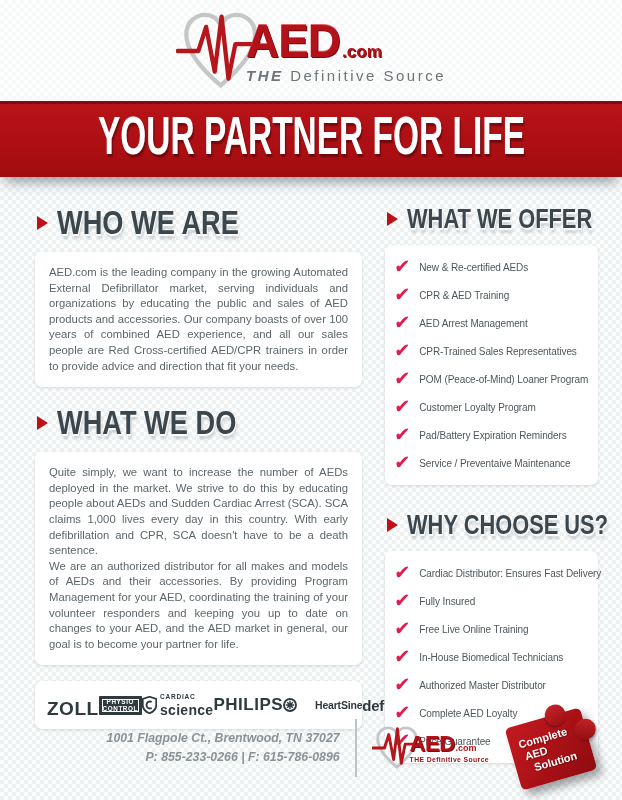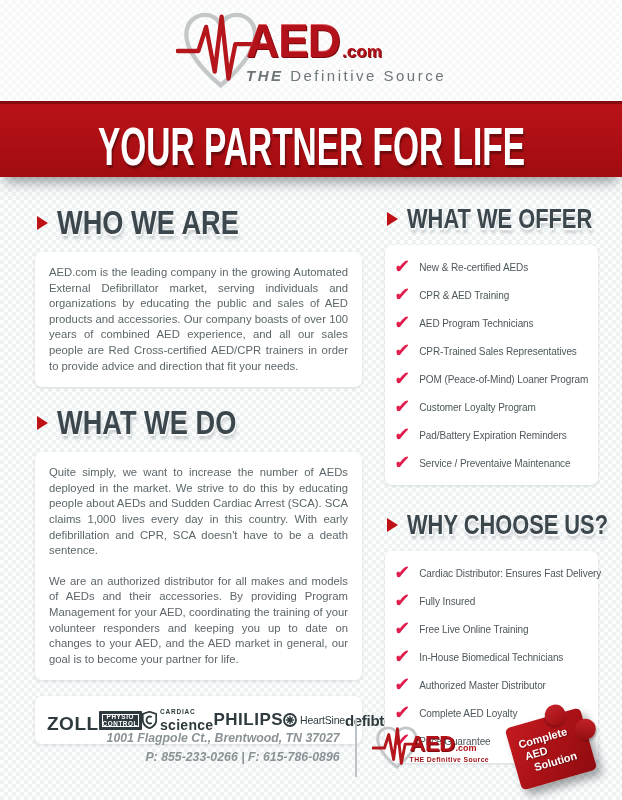--- a/index.html
+++ b/index.html
@@ -24,21 +24,21 @@
   .logo-text{ margin-left:-16px; }
   .brand-line{ display:flex; align-items:baseline; line-height:1; }
   .brand{ font-size:46px; font-weight:bold; letter-spacing:-1px; color:#b3121a;
           text-shadow:1px 1px 0 #7c090d, 0 -1px 0 #e2676c; }
   .tld{ font-size:17px; font-weight:bold; color:#b3121a; margin-left:2px;
         text-shadow:1px 1px 0 #7c090d; }
   .tagline{ margin-top:3px; font-size:15px; color:#6d7579; letter-spacing:2.5px; }
   .tagline .the{ font-style:italic; font-weight:bold; }
 
   
-  .banner{ position:relative; z-index:2; height:76px; display:flex; align-items:flex-end; justify-content:center;
+  .banner{ position:relative; z-index:2; height:76px; display:flex; align-items:flex-start; justify-content:center;
            background:linear-gradient(180deg,#b81319 0%,#ad0f14 55%,#a00c10 100%);
            border-top:3px solid #850a0d;
            box-shadow:0 10px 12px -5px rgba(70,80,85,.55); }
   .banner-text{ display:inline-block; white-space:nowrap; color:#fff; font-weight:bold;
                 font-size:54px; letter-spacing:0px; transform:scaleX(.62);
                 text-shadow:2px 3px 2px rgba(0,0,0,.35); }
 
   
   .main{ display:flex; gap:23px; padding:24px 24px 0 35px; }
   .col-left{ width:327px; flex:0 0 327px; }
@@ -49,42 +49,42 @@
         border-bottom:7px solid transparent; margin-right:9px; flex:0 0 auto; }
   .hd{ display:inline-block; white-space:nowrap; font-weight:bold; color:#3b474c;
        transform-origin:left center;
        text-shadow:1px 2px 0 rgba(255,255,255,.9), 2px 5px 3px rgba(110,120,125,.30); }
   .hd-left{ font-size:34px; transform:scaleX(.80); }
   .hd-right{ font-size:28px; transform:scaleX(.78); }
 
   .panel{ background:#fff; border-radius:7px; box-shadow:0 1px 3px rgba(140,150,155,.30); }
   .panel-text{ padding:13px 14px; margin-bottom:16px; }
   .panel-text p{ font-size:11.3px; line-height:15.6px; color:#5c666a; text-align:justify; }
-  .panel-text p + p{ margin-top:15px; }
+  .panel-text p + p{ }
 
   .check-list{ list-style:none; padding:8px 8px; }
   .check-list li{ display:flex; align-items:center; padding:4.5px 0; white-space:nowrap; }
   .check{ display:inline-block; color:#e01e4e; font-size:17px; font-weight:bold; line-height:1;
           transform:skewX(-12deg) rotate(-6deg); margin:0 10px 2px 2px; flex:0 0 auto; }
   .item-label{ font-size:10px; letter-spacing:-.1px; color:#4d575b; }
   .offer-panel{ margin-bottom:24px; }
 
   
   .logos{ display:flex; align-items:center; justify-content:space-between; padding:11px 12px; height:48px; }
   .brandmark{ color:#2e3a3e; display:flex; align-items:center; }
   .zoll{ font-size:19px; font-weight:bold; letter-spacing:.5px;margin-top:8px; }
   .physio{ flex-direction:column; background:#2e3a3e; color:#fff; padding:3px 4px 2px;
            line-height:1.1; text-align:center; border-radius:1px; box-shadow:inset 0 0 0 3px #2e3a3e, inset 0 0 0 4px #fff; }
   .physio span{ display:block; font-size:6.3px; font-weight:bold; letter-spacing:.6px; }
   .cardiac{ gap:3px; }
   .cardiac-txt{ line-height:1; }
   .cardiac-l1{ display:block; font-size:6.5px; font-weight:bold; letter-spacing:.8px; }
   .cardiac-l2{ display:block; font-size:14px; font-weight:bold; letter-spacing:.3px; margin-top:3px; }
   .philips{ font-size:17px; font-weight:bold; letter-spacing:.5px; }
-  .heartsine{ gap:3px; font-size:10.5px; font-weight:normal; letter-spacing:-.2px; }
+  .heartsine{ gap:18px; font-size:10.5px; font-weight:bold; letter-spacing:-.2px; }
   .defibtech{ font-size:15px; font-weight:bold; letter-spacing:-.3px; }
 
   
   .footer{ position:absolute; left:3px; right:0; bottom:0; height:97px;
            display:flex; align-items:center; justify-content:flex-end;
            gap:15px; padding:0 14px 8px 0; }
   .contact{ text-align:right; font-style:italic; font-weight:bold; color:#8a9296;
             font-size:12.3px; line-height:19px; }
   .vdiv{ width:2px; height:58px; background:#bcc2c5; flex:0 0 auto; }
   .footer-logo{ display:flex; align-items:center; }
@@ -200,21 +200,21 @@
         <li>
             <span class="check">✔</span>
             <span class="item-label">New &amp; Re-certified AEDs</span>
           </li>
         <li>
             <span class="check">✔</span>
             <span class="item-label">CPR &amp; AED Training</span>
           </li>
         <li>
             <span class="check">✔</span>
-            <span class="item-label">AED Program Technicians</span>
+            <span class="item-label">AED Arrest Management</span>
           </li>
         <li>
             <span class="check">✔</span>
             <span class="item-label">CPR-Trained Sales Representatives</span>
           </li>
         <li>
             <span class="check">✔</span>
             <span class="item-label">POM (Peace-of-Mind) Loaner Program</span>
           </li>
         <li>

